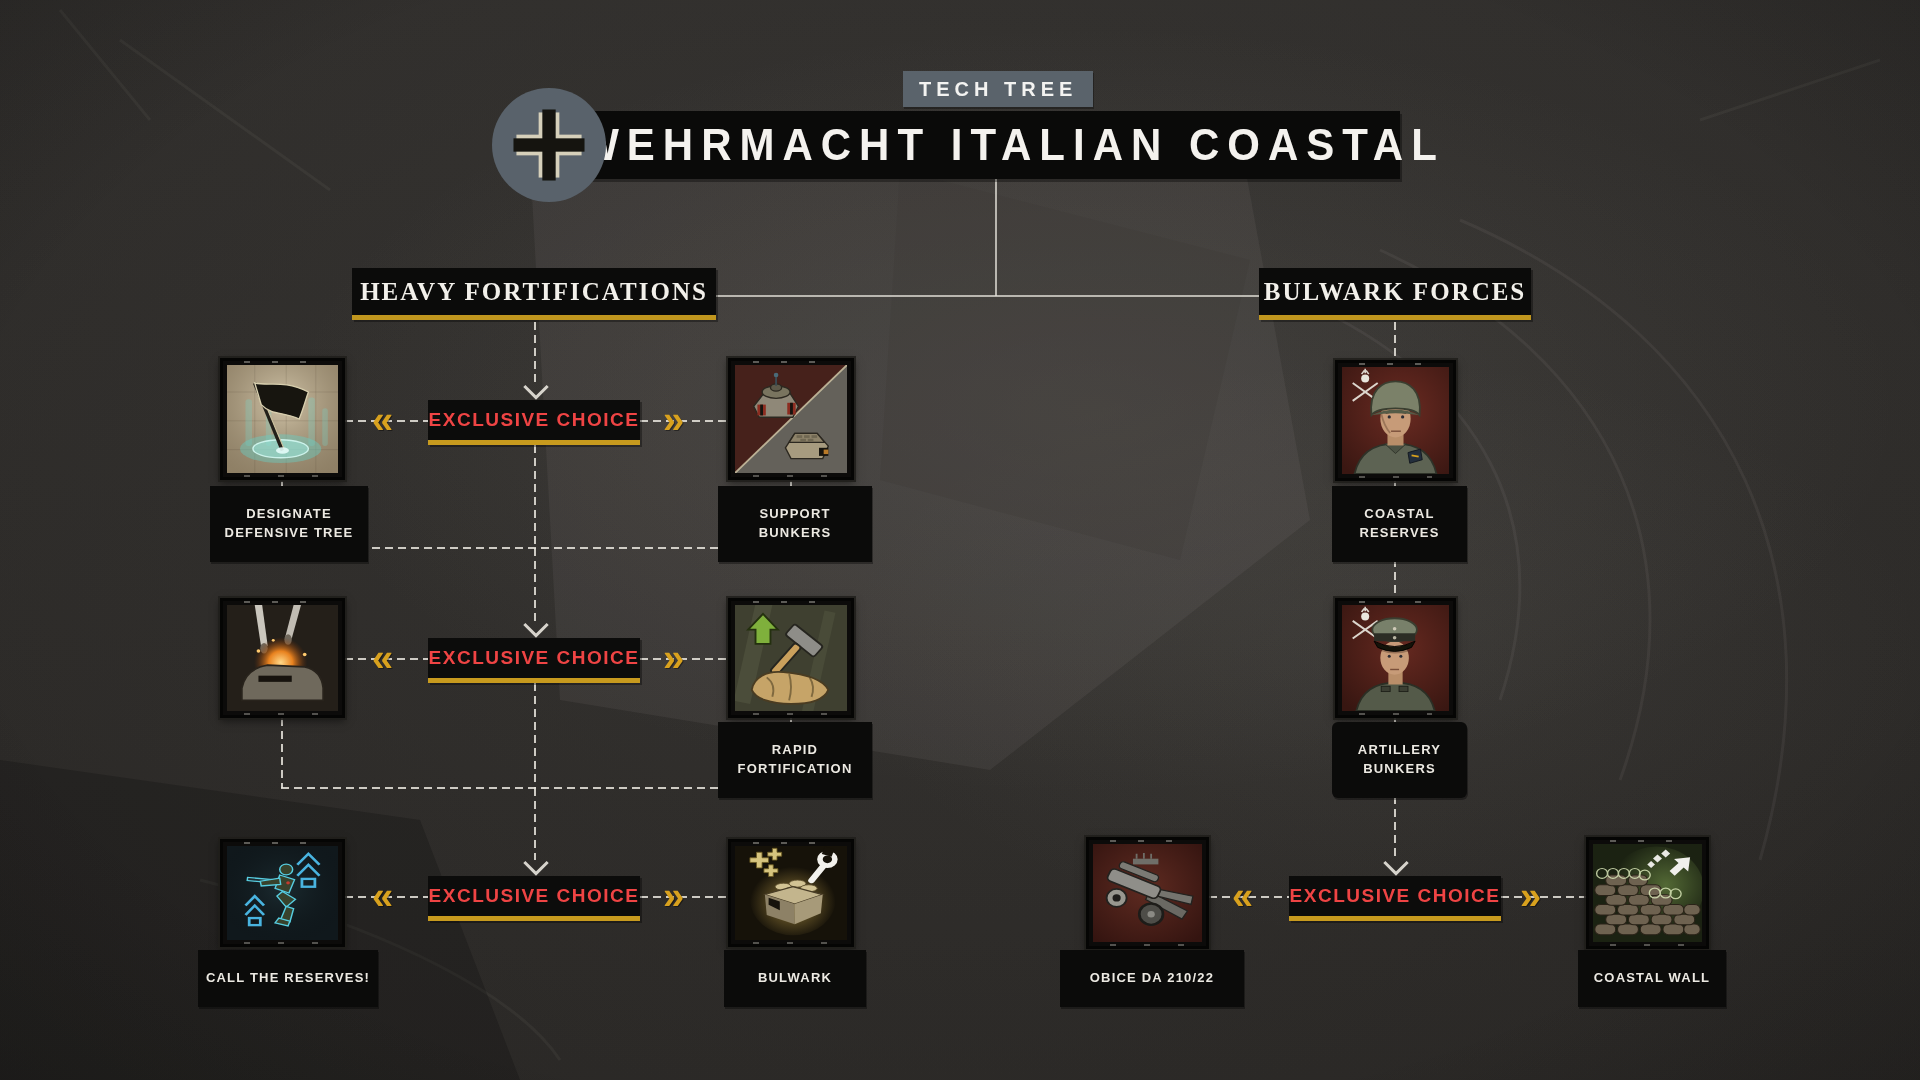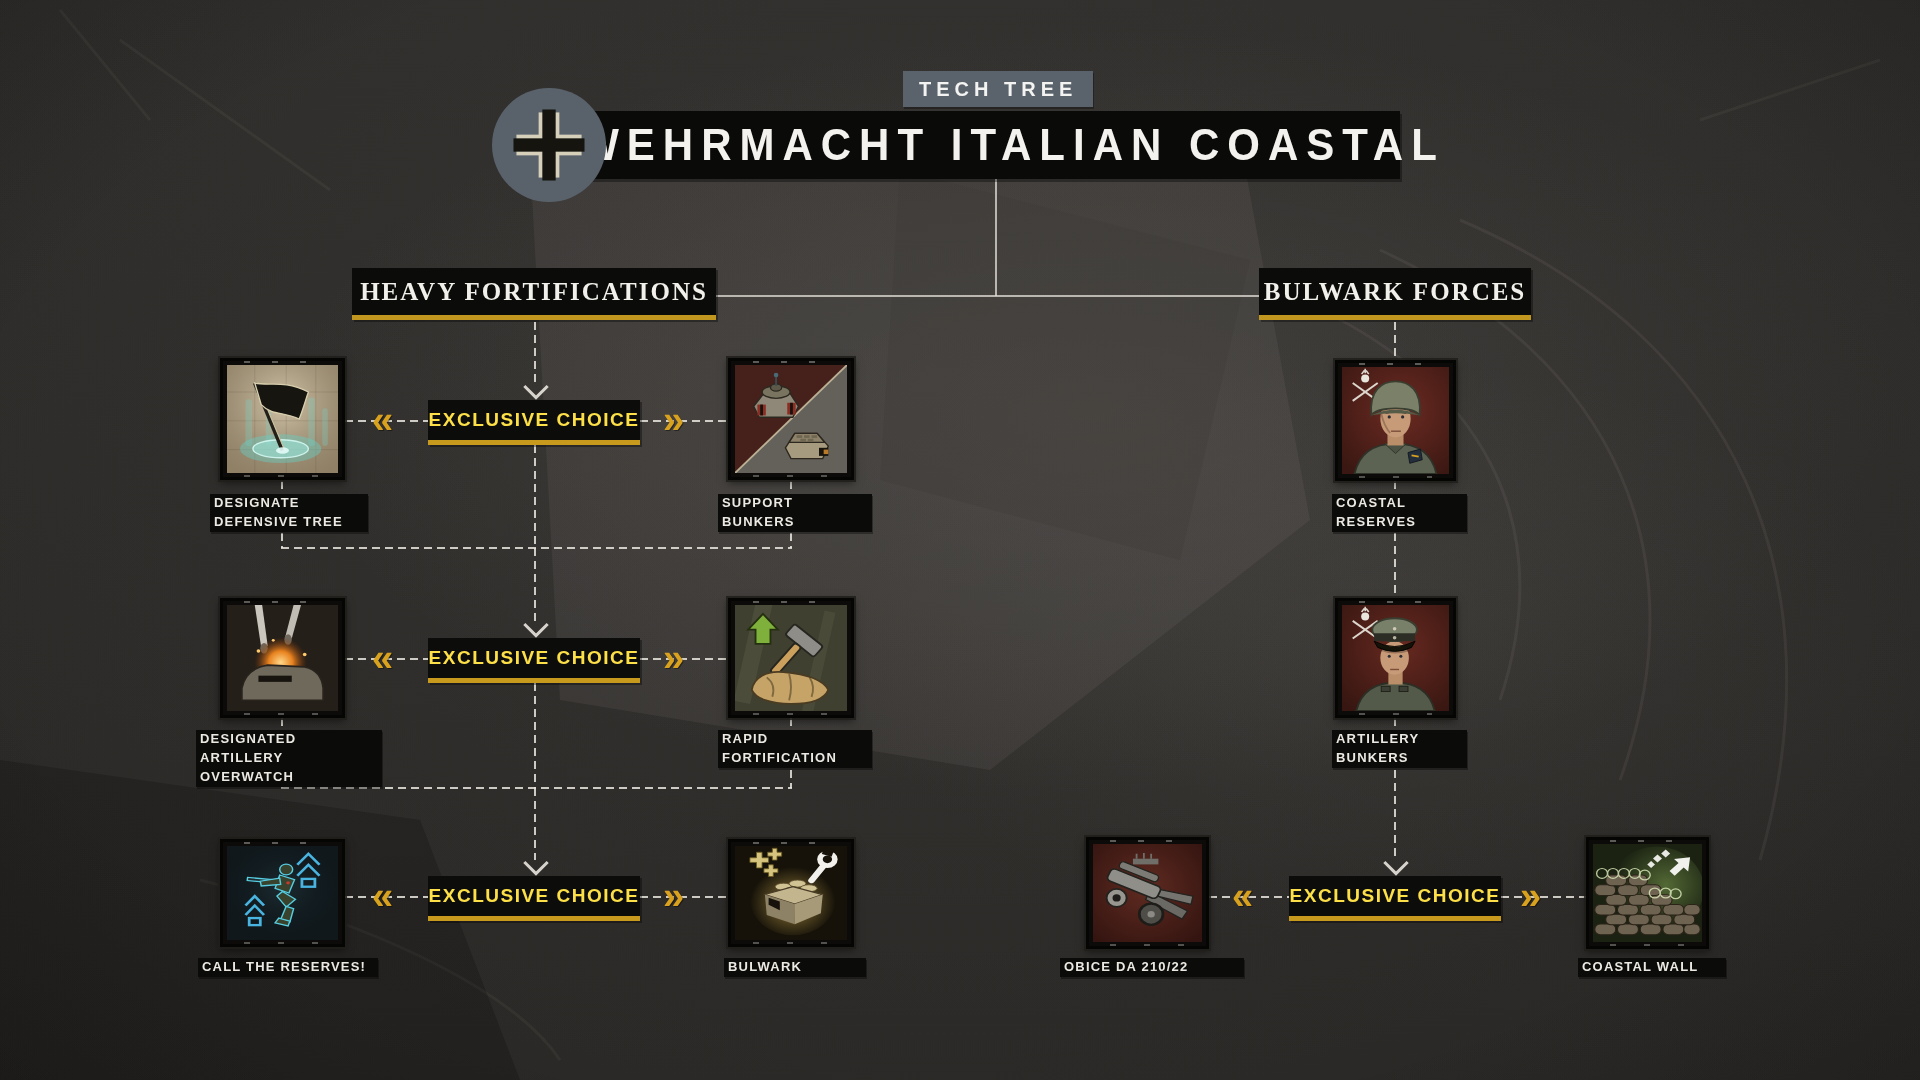--- a/index.html
+++ b/index.html
@@ -24,24 +24,24 @@
     box-shadow:2px 3px 0 rgba(0,0,0,.35);}
   .title-banner span{color:#f4f2ee;font-weight:bold;font-size:42px;letter-spacing:8px;white-space:nowrap;transform:scaleY(1.05);}
   .badge{position:absolute;left:903px;top:71px;z-index:5;background:#5a636b;color:#f3f3f1;
     font-weight:bold;font-size:20px;letter-spacing:5px;padding:7px 16px 6px;box-shadow:1px 2px 0 rgba(0,0,0,.3);}
   
   .branch-banner{position:absolute;height:47px;background:#0b0b0a;border-bottom:5px solid #c0961e;
     display:flex;align-items:center;justify-content:center;z-index:2;box-shadow:2px 2px 0 rgba(0,0,0,.35);font-family:Liberation Serif, serif;}
   .branch-banner span{color:#f2f0ea;font-weight:bold;font-size:25px;letter-spacing:2px;white-space:nowrap;}
   .choice-box{position:absolute;width:212px;height:40px;background:#0c0c0b;border-bottom:5px solid #c79a1e;
     display:flex;align-items:center;justify-content:center;z-index:2;box-shadow:2px 2px 0 rgba(0,0,0,.35);}
-  .choice-box span{color:#fde047;font-weight:bold;font-size:19px;letter-spacing:1.5px;white-space:nowrap;}
+  .choice-box span{color:#ef4444;font-weight:bold;font-size:19px;letter-spacing:1.5px;white-space:nowrap;}
   .node-label{position:absolute;background:#0b0b0a;color:#ece9e2;font-weight:bold;font-size:13px;
-    letter-spacing:1.2px;padding:0 4px;line-height:1.45;z-index:2;
-    box-shadow:1px 2px 0 rgba(0,0,0,.35);margin-top:8px;}
+    letter-spacing:1.2px;text-align:center;padding:19px 4px;line-height:1.45;z-index:2;
+    box-shadow:1px 2px 0 rgba(0,0,0,.35);}
   
   .vdash{position:absolute;width:2px;z-index:1;
     background:repeating-linear-gradient(to bottom, rgba(233,230,222,.85) 0 8px, transparent 8px 13px);}
   .hdash{position:absolute;height:2px;z-index:1;
     background:repeating-linear-gradient(to right, rgba(233,230,222,.85) 0 8px, transparent 8px 13px);}
   .vsolid{position:absolute;width:2px;background:rgba(226,223,215,.75);z-index:1;}
   .hsolid{position:absolute;height:2px;background:rgba(226,223,215,.75);z-index:1;}
   .arrowhead{position:absolute;width:15px;height:15px;z-index:1;
     border-left:3px solid rgba(233,230,222,.9);border-bottom:3px solid rgba(233,230,222,.9);
     transform:rotate(-45deg);}
@@ -452,39 +452,35 @@
   </div>
 
   <div class="node-label" style="left:210px;top:486px;width:150px;">
     <div>DESIGNATE</div>
     <div>DEFENSIVE TREE</div>
   </div>
   <div class="node-label" style="left:718px;top:486px;width:146px;">
     <div>SUPPORT</div>
     <div>BUNKERS</div>
   </div>
-  <div class="node-label" style="left:196px;top:722px;width:178px;">
-    <div>DESIGNATED</div>
-    <div>ARTILLERY OVERWATCH</div>
-  </div>
   <div class="node-label" style="left:718px;top:722px;width:146px;">
     <div>RAPID</div>
     <div>FORTIFICATION</div>
   </div>
   <div class="node-label" style="left:198px;top:950px;width:172px;">
     <div>CALL THE RESERVES!</div>
   </div>
   <div class="node-label" style="left:724px;top:950px;width:134px;">
     <div>BULWARK</div>
   </div>
   <div class="node-label" style="left:1332px;top:486px;width:127px;">
     <div>COASTAL</div>
     <div>RESERVES</div>
   </div>
-  <div class="node-label" style="left:1332px;top:722px;width:127px;">
+  <div class="node-label" style="left:1332px;top:722px;width:127px;border-radius:6px;">
     <div>ARTILLERY</div>
     <div>BUNKERS</div>
   </div>
   <div class="node-label" style="left:1060px;top:950px;width:176px;">
     <div>OBICE DA 210/22</div>
   </div>
   <div class="node-label" style="left:1578px;top:950px;width:140px;">
     <div>COASTAL WALL</div>
   </div>
 </div>

